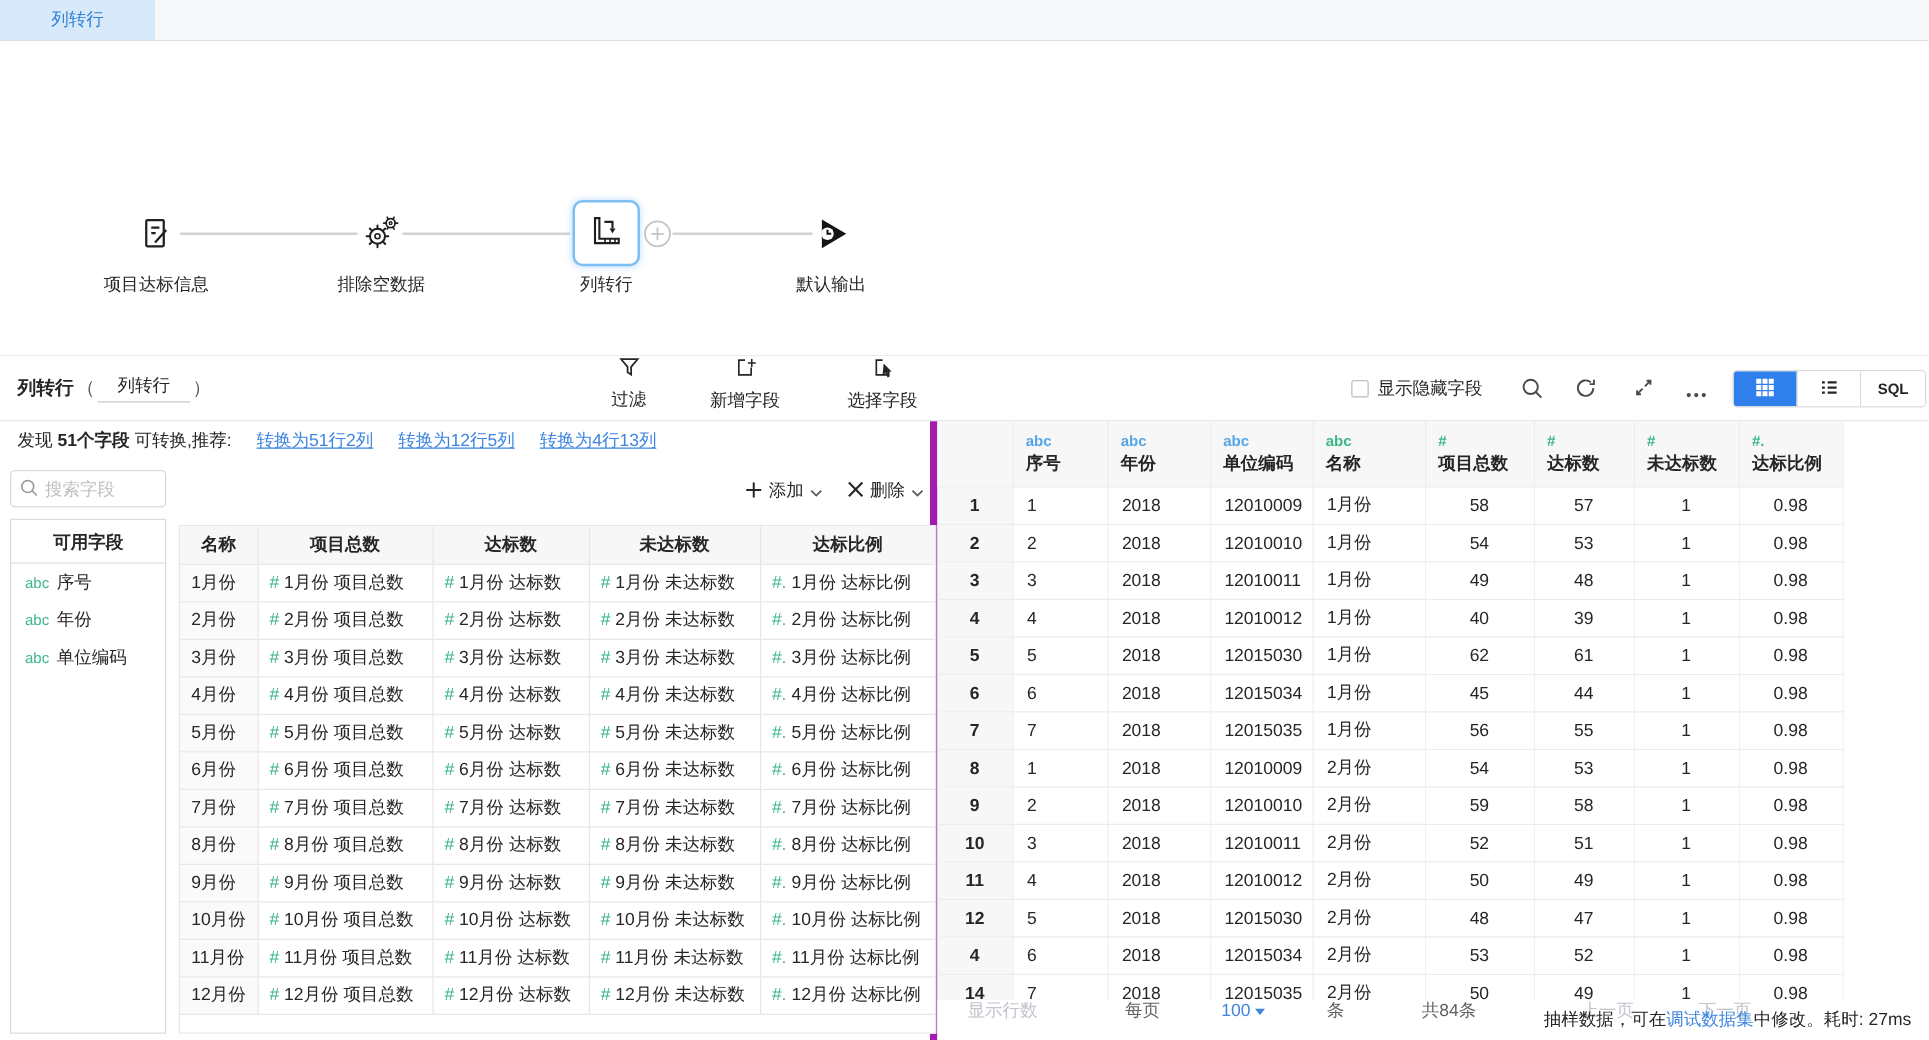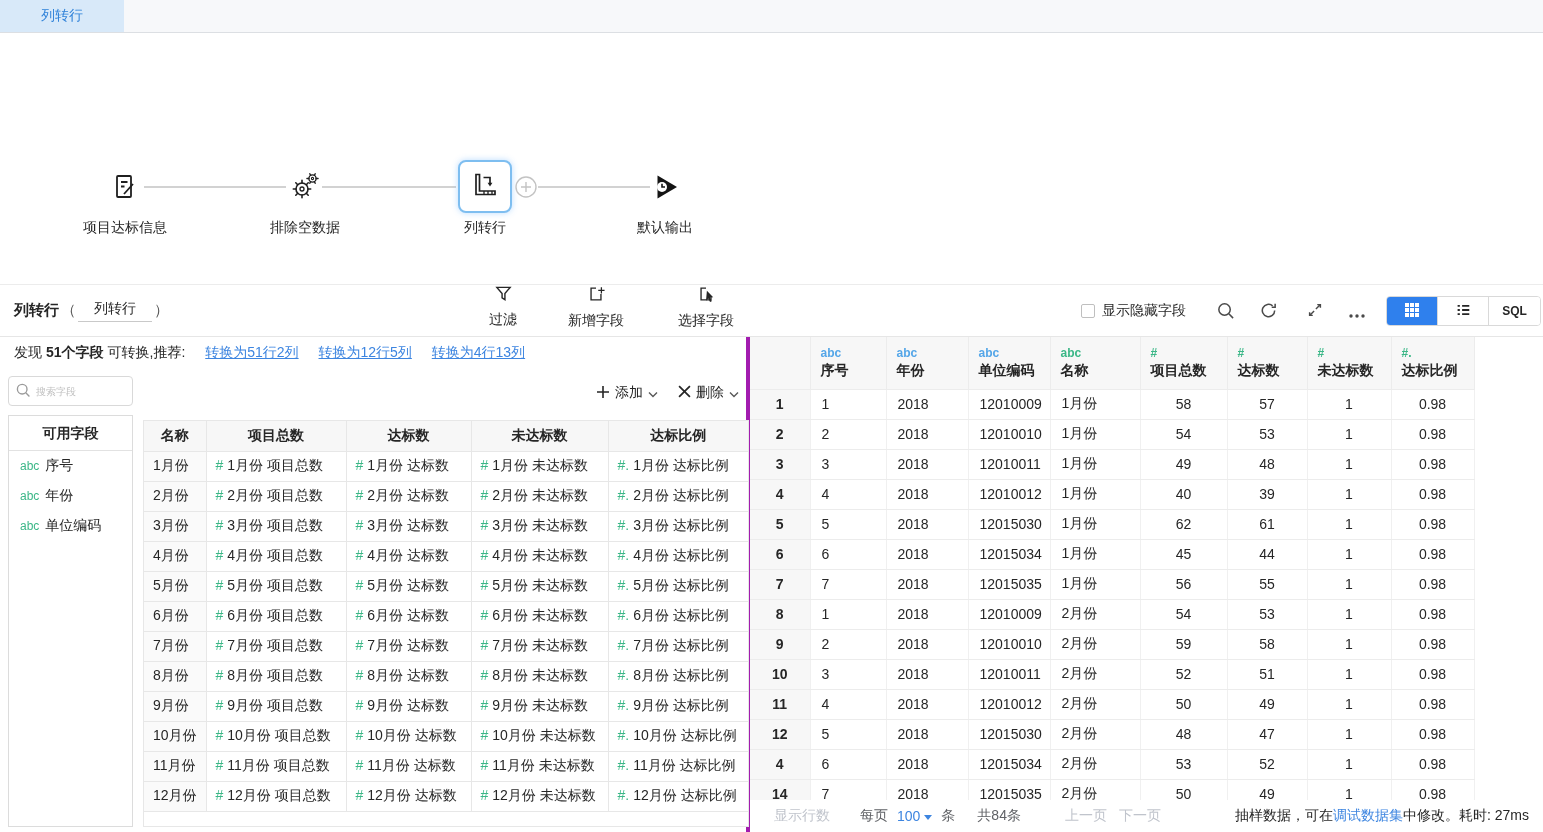--- a/index.html
+++ b/index.html
@@ -35,32 +35,32 @@
   .tb-icon { position:absolute; top:16px; cursor:pointer; }
   .ic-search { left:1216px; } .ic-refresh { left:1259px; } .ic-expand { left:1306px; } .ic-more { left:1348px; top:22px; }
   .view-group { position:absolute; left:1386px; top:11px; height:30px; display:flex; border:1px solid #d9d9d9; border-radius:4px; overflow:hidden; }
   .view-seg { width:51px; height:28px; display:flex; align-items:center; justify-content:center; background:#fff; cursor:pointer; border-right:1px solid #d9d9d9; }
   .view-seg:last-child { border-right:none; }
   .view-seg.active { background:#2f80ed; }
   .sql-label { font-size:12px; font-weight:bold; color:#262626; }
 
   
   .main { position:relative; display:flex; height:495px; }
-  .left { position:relative; width:750px; border-right:4px solid #a21caf; background:#fff; }
+  .left { position:relative; width:750px; border-right:6px solid #a21caf; background:#fff; }
   .right { position:relative; flex:1; background:#fff; }
 
   
   .discover { position:absolute; left:14px; top:7px; white-space:nowrap; }
   .discover b { margin:0 4px; }
   .sug-link { color:#3d85e0; text-decoration:underline; margin-left:16px; cursor:pointer; }
 
   
   .search-box { position:absolute; left:8px; top:39px; width:125px; height:30px; border:1px solid #d9d9d9;
                 border-radius:4px; display:flex; align-items:center; padding:0 6px; gap:5px; background:#fff; }
-  .search-box input { border:none; outline:none; width:86px; font-size:10px; font-family:inherit; color:#262626; }
+  .search-box input { border:none; outline:none; width:86px; font-size:14px; font-family:inherit; color:#262626; }
   .search-box input::placeholder { color:#bfbfbf; }
 
   
   .adddel { position:absolute; top:45px; height:22px; display:flex; align-items:center; gap:5px; cursor:pointer; }
   .adddel-add { left:596px; } .adddel-del { left:678px; }
 
   
   .fields-box { position:absolute; left:8px; top:78px; width:125px; height:412px; border:1px solid #dcdcdc; background:#fff; }
   .fields-title { height:35px; line-height:35px; text-align:center; font-weight:bold; border-bottom:1px solid #e2e2e2; }
   .field-item { height:30px; display:flex; align-items:center; gap:6px; padding-left:11px; cursor:pointer; }
@@ -85,21 +85,21 @@
                    border-right:1px solid #f0f0f0; border-bottom:1px solid #ececec; }
   .cticon { font-size:12px; line-height:15px; }
   .cticon.blue { color:#54a6e8; } .cticon.green { color:#3bb787; }
   .ctlabel { font-weight:bold; font-size:14px; line-height:19px; }
   .rownum-h { background:#f7f7f7; }
   td.rownum { background:#f7f7f7; text-align:center; font-weight:bold; }
   td.right { text-align:center; }
 
   
   .pagebar { position:absolute; left:0; right:0; bottom:0; height:32px; background:#fff;
-             display:flex; align-items:center; padding-left:24px; }
+             display:flex; align-items:flex-start; padding-left:24px;gap:40px; }
   .pg-muted { color:#c0c4cc; }
   .pg-dark { color:#606266; }
   .pg-blue { color:#3d85e0; cursor:pointer; }
   .caret-down { display:inline-block; width:0; height:0; border-left:4px solid transparent;
                 border-right:4px solid transparent; border-top:5px solid #3d85e0; margin-left:4px; vertical-align:middle; }
   .foot-note { position:absolute; right:14px; top:0; height:32px; display:flex; align-items:center; color:#262626; }
   .foot-link { color:#3d85e0; cursor:pointer; }
 </style>
 </head>
 <body>

